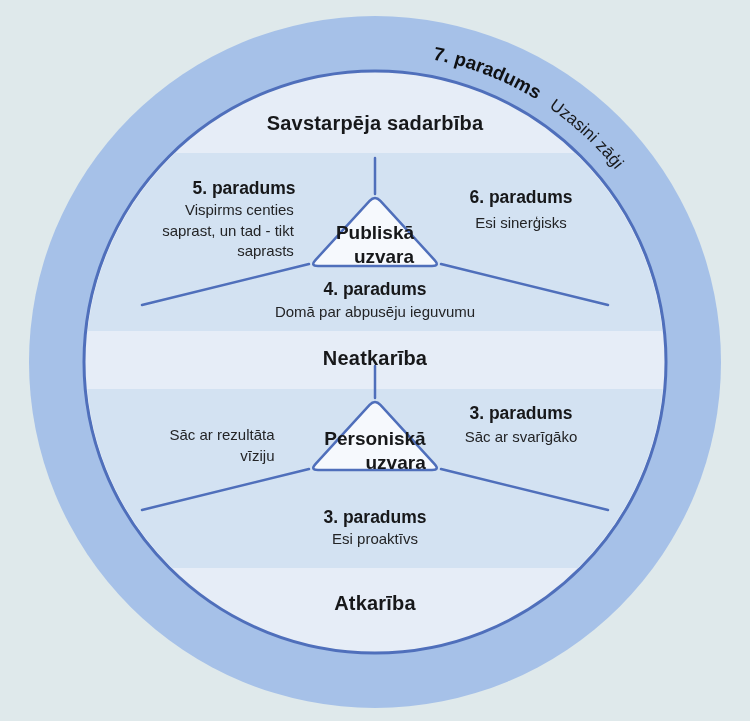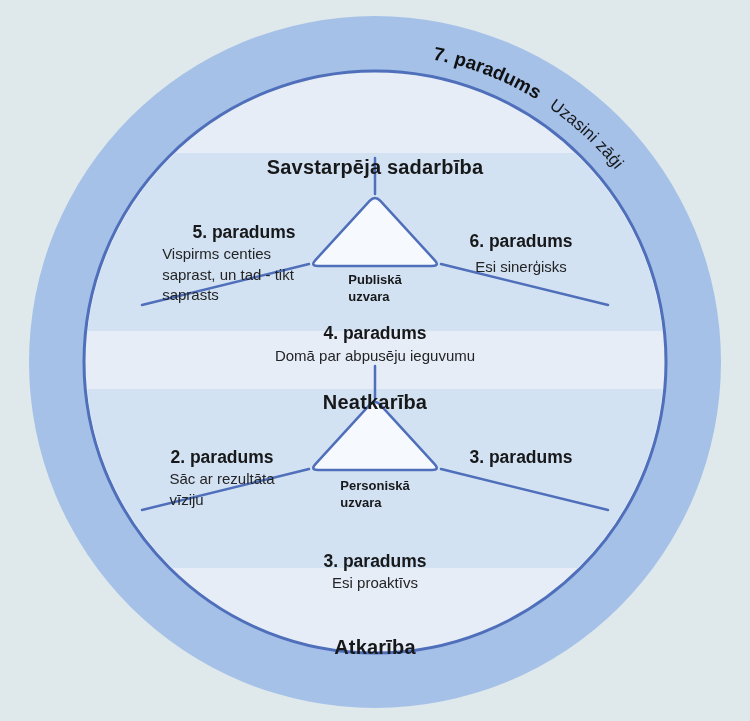--- a/index.html
+++ b/index.html
@@ -15,42 +15,41 @@
     font-family: "Liberation Sans", "DejaVu Sans", sans-serif;
   }
   .stage svg {
     position: absolute;
     left: 0;
     top: 0;
   }
   .txt {
     position: absolute;
     transform: translate(-50%, -50%);
-    text-align: left;
+    text-align: right;
     white-space: pre-line;
     color: #17181a;
-    margin-top: 44px;
   }
   .level-title {
     font-size: 20px;
     font-weight: 700;
     letter-spacing: 0.2px;
   }
   .hlabel {
     font-size: 17.5px;
     font-weight: 700;
   }
   .hdesc {
     font-size: 15px;
     font-weight: 400;
     line-height: 1.38;
     color: #232426;
   }
   .tri-label {
-    font-size: 13px;
+    font-size: 19px;
     font-weight: 700;
     line-height: 1.28;
   }
   .ring-bold {
     font-size: 19px;
     font-weight: 700;
     fill: #101113;
   }
   .ring-reg {
     font-size: 17px;
@@ -115,25 +114,25 @@
   <div class="txt hdesc" style="left:521px;top:223px">Esi sinerģisks</div>
 
   <div class="txt tri-label" style="left:375px;top:245px">Publiskā
 uzvara</div>
 
   <div class="txt hlabel" style="left:375px;top:289px">4. paradums</div>
   <div class="txt hdesc" style="left:375px;top:312px">Domā par abpusēju ieguvumu</div>
 
   <div class="txt level-title" style="left:375px;top:358px">Neatkarība</div>
 
-  <div class="txt hlabel" style="left:222px;top:413px">2. paradums</div>
   <div class="txt hdesc" style="left:222px;top:446px">Sāc ar rezultāta
 vīziju</div>
 
   <div class="txt hlabel" style="left:521px;top:413px">3. paradums</div>
+  <div class="txt hdesc" style="left:521px;top:437px">Sāc ar svarīgāko</div>
 
   <div class="txt tri-label" style="left:375px;top:451px">Personiskā
 uzvara</div>
 
   <div class="txt hlabel" style="left:375px;top:517px">3. paradums</div>
   <div class="txt hdesc" style="left:375px;top:539px">Esi proaktīvs</div>
 
   <div class="txt level-title" style="left:375px;top:603px">Atkarība</div>
 
 </div>

